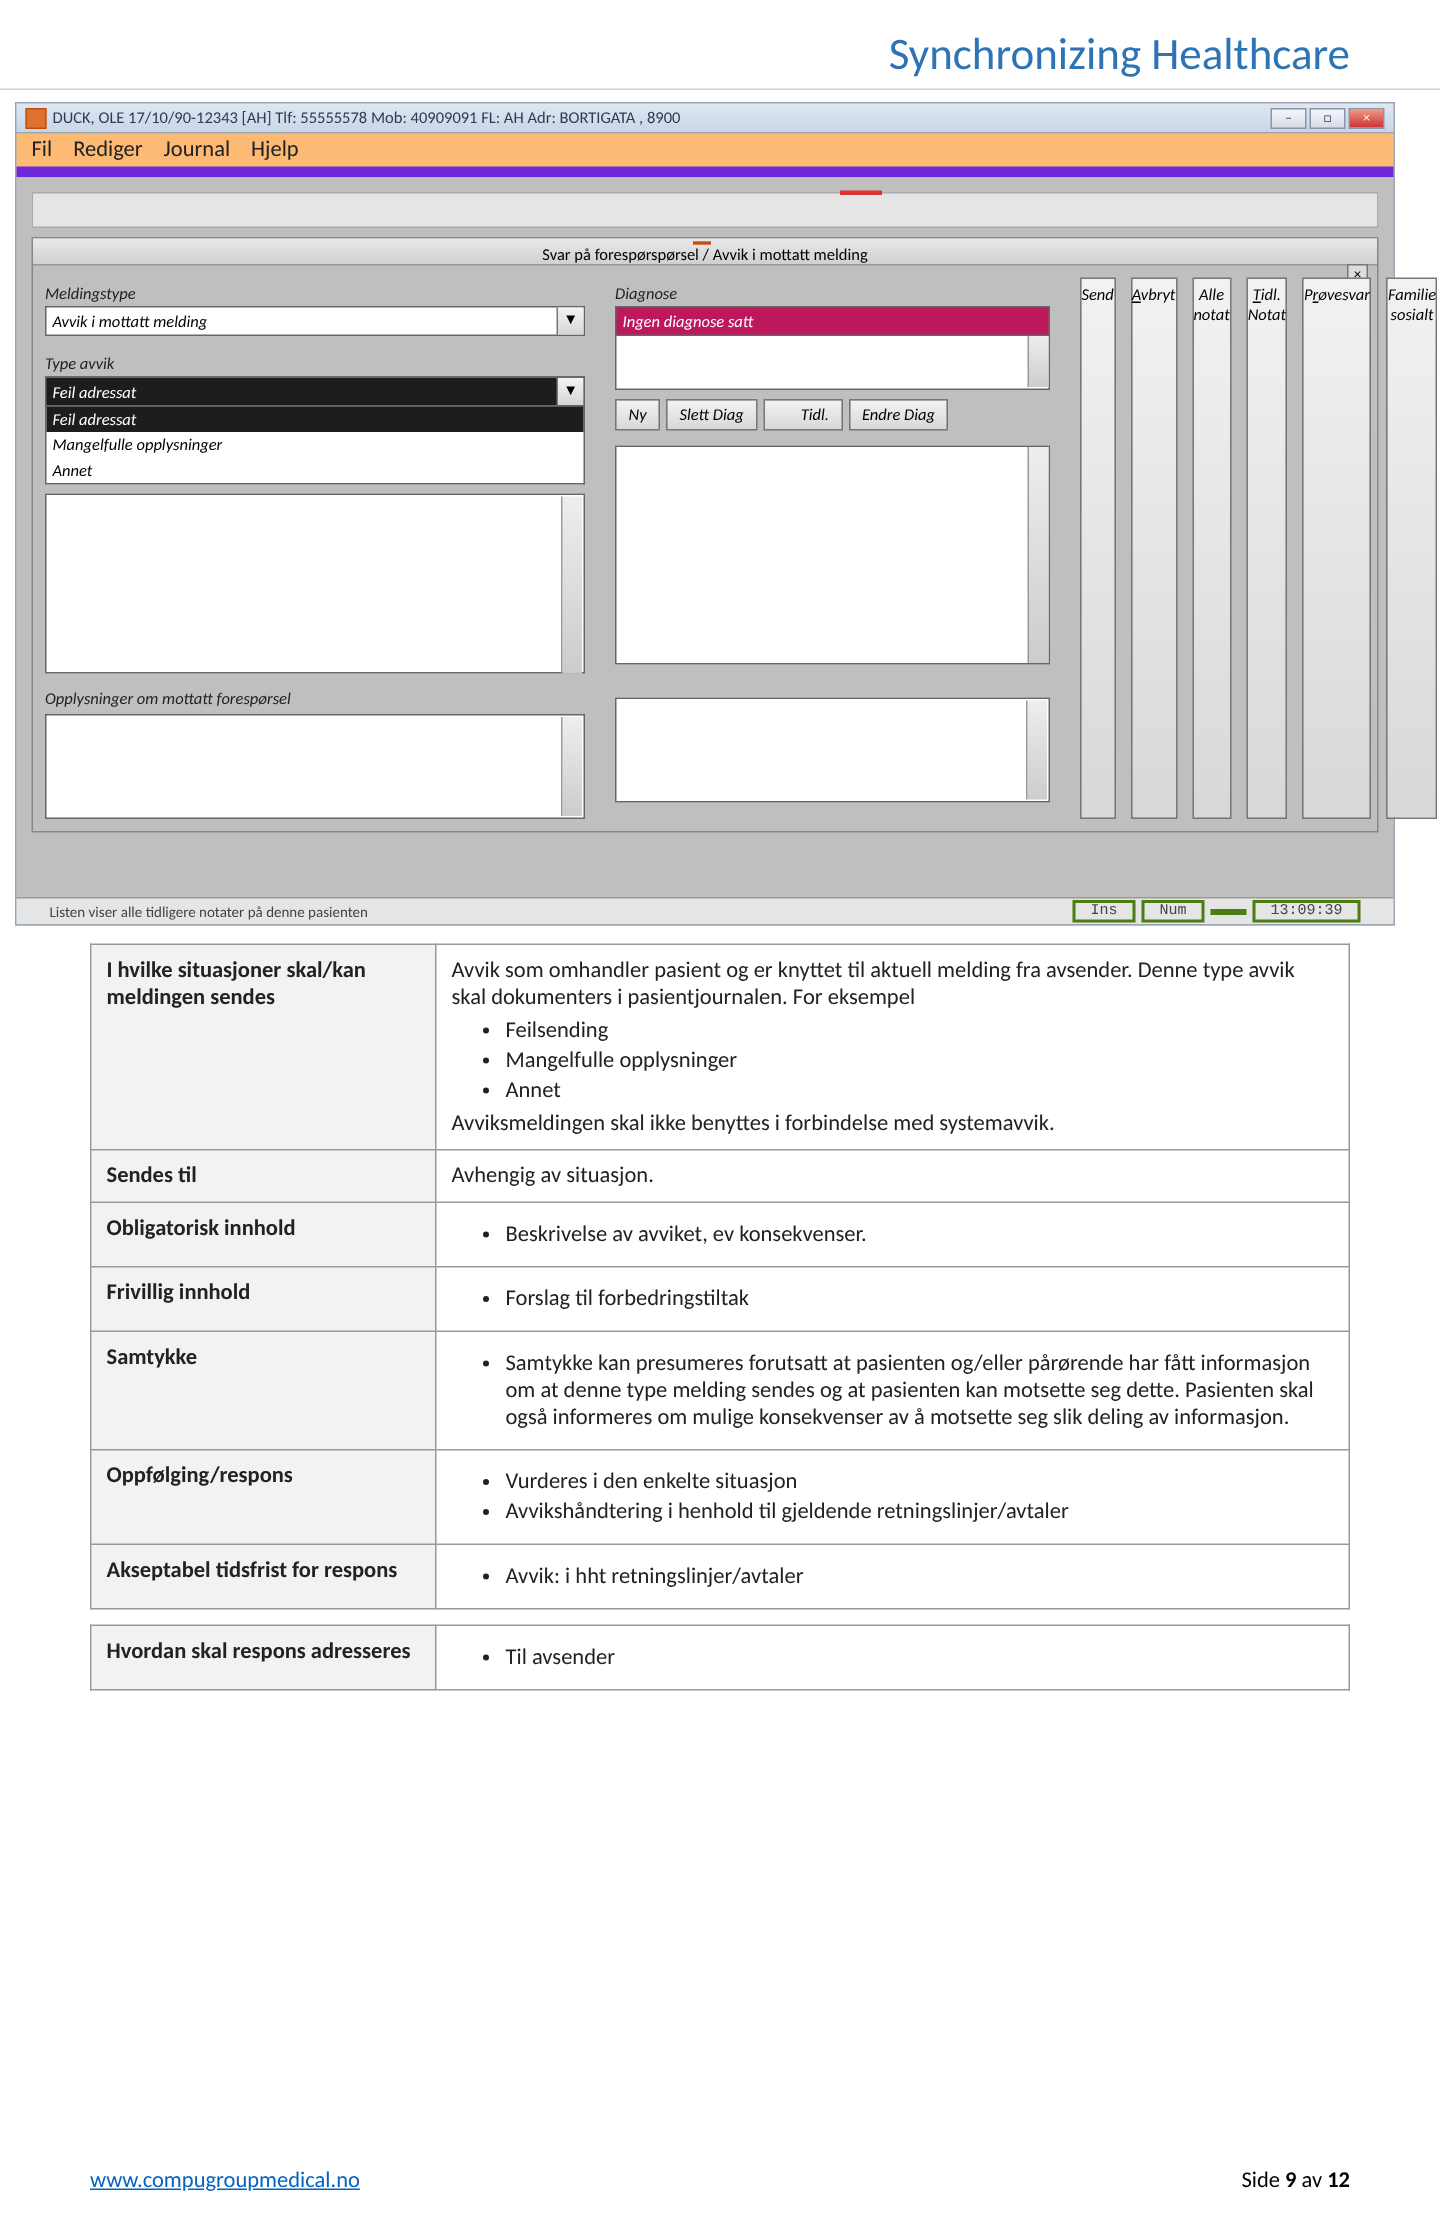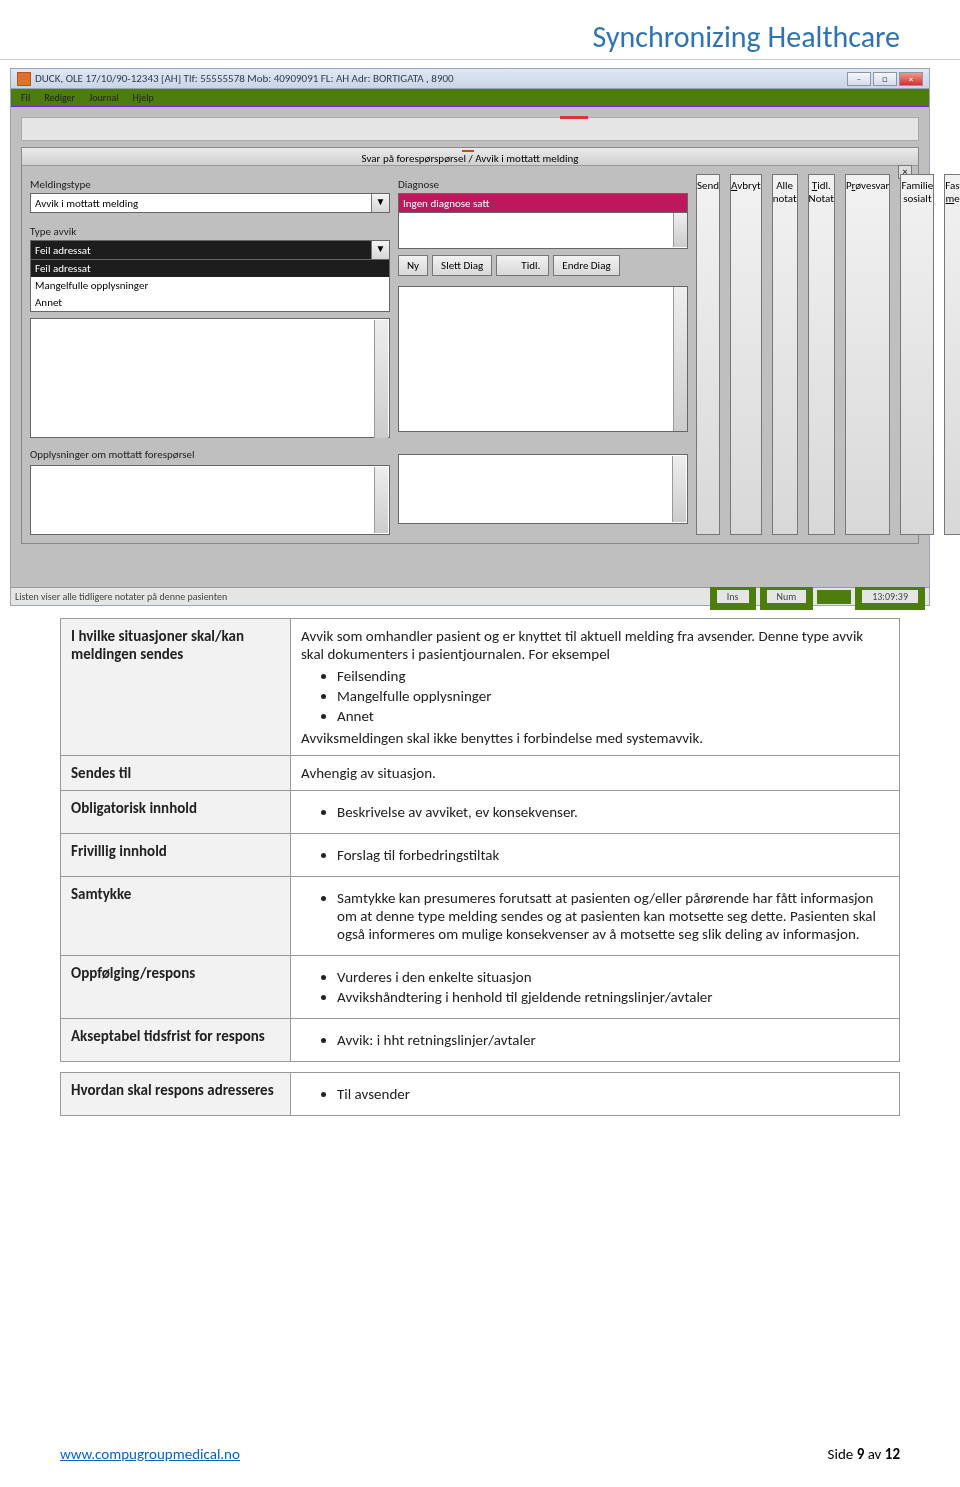--- a/index.html
+++ b/index.html
@@ -38,44 +38,44 @@
   }
   .win-title .sp { flex: 1; }
   .wcbtn { display:inline-flex; gap:2px; }
   .wcbtn div {
     width: 24px; height: 14px; border:1px solid #8a95a5;
     background: linear-gradient(#f5f7fb,#d5dce8);
     font-size:9px; text-align:center; line-height:12px;
   }
   .wcbtn .close { background: linear-gradient(#e98,#c33); color:#fff; }
   .menu-strip {
-    background:#4d7c0f; border-bottom:1px solid #6d28d9;
+    background:#fdba74; border-bottom:7px solid #6d28d9;
     display:flex; gap:14px; padding:2px 10px;
-    font-size:10px; color:#222;
+    font-size:15px; color:#222;
   }
   .main-area {
     background:#bfbfbf; padding:10px; min-height:480px;
     position: relative;
   }
   .toolbar-blank {
     background:#e5e5e5; height:24px; border:1px solid #aaa;
     margin-bottom:6px; position:relative;
   }
   .red-tick { position:absolute; right:330px; top:-2px; width:28px; height:3px; background:#d33; }
   .dialog {
     border:1px solid #888; background:#bfbfbf;
   }
   .dlg-title {
     background:linear-gradient(#eaeaea,#d0d0d0);
     border-bottom:1px solid #999;
     padding:2px 6px; font-size:11px;
     display:flex; align-items:center; height:18px;flex-direction:column;
   }
   .dlg-title .x { margin-left:auto; width:14px; height:14px; border:1px solid #777; background:#ddd; text-align:center; line-height:12px; font-size:10px; }
-  .dlg-body { padding:8px; display:flex; gap:8px; }
+  .dlg-body { padding:8px; display:flex; gap:20px;font-style:italic; }
   .col-left { flex:0 0 360px; }
   .col-mid { flex:0 0 290px; }
   .col-right { flex:0 0 140px; display:flex; flex-direction:row; gap:5px; }
   .lbl { font-size:11px; color:#222; margin:4px 0 2px; }
   .field {
     background:#fff; border:1px solid #666; height:20px;
     font-size:11px; padding:2px 4px; width:100%;
     display:flex; align-items:center;
   }
   .combo { position:relative; }
@@ -104,25 +104,25 @@
   .sidebtn {
     background:linear-gradient(#f2f2f2,#d8d8d8);
     border:1px solid #777; font-size:11px;
     padding:4px 0; text-align:center; width:100%;
   }
   .mid-textarea-tall { height:120px; }
   .listarea { height:70px; margin-top:4px; border:1px solid #666; background:#fff; position:relative; }
   .scrthumb { position:absolute; right:1px; top:1px; width:14px; bottom:1px; background:linear-gradient(#eee,#ccc); border-left:1px solid #999; }
   .status {
     background:#e5e5e5; border-top:1px solid #999;
-    display:flex; font-size:10px; color:#444; padding:2px 4px;
+    display:flex; font-size:10px; color:#444; padding:2px 22px;
     align-items:center; height:18px;
   }
   .status .sp { flex:1; }
-  .status .cell { border:7px solid #4d7c0f; padding:0 10px; margin-left:4px; }
+  .status .cell { border:2px solid #4d7c0f; padding:0 10px; margin-left:4px;font-family:Liberation Mono, monospace; }
   
   .doc-body { padding: 12px 60px 0 60px; }
   table.doc {
     border-collapse: collapse; width:100%;
     font-size:15px; color:#222;
   }
   table.doc td {
     border:1px solid #999; padding:8px 10px; vertical-align:top;
   }
   table.doc td.lcol {

